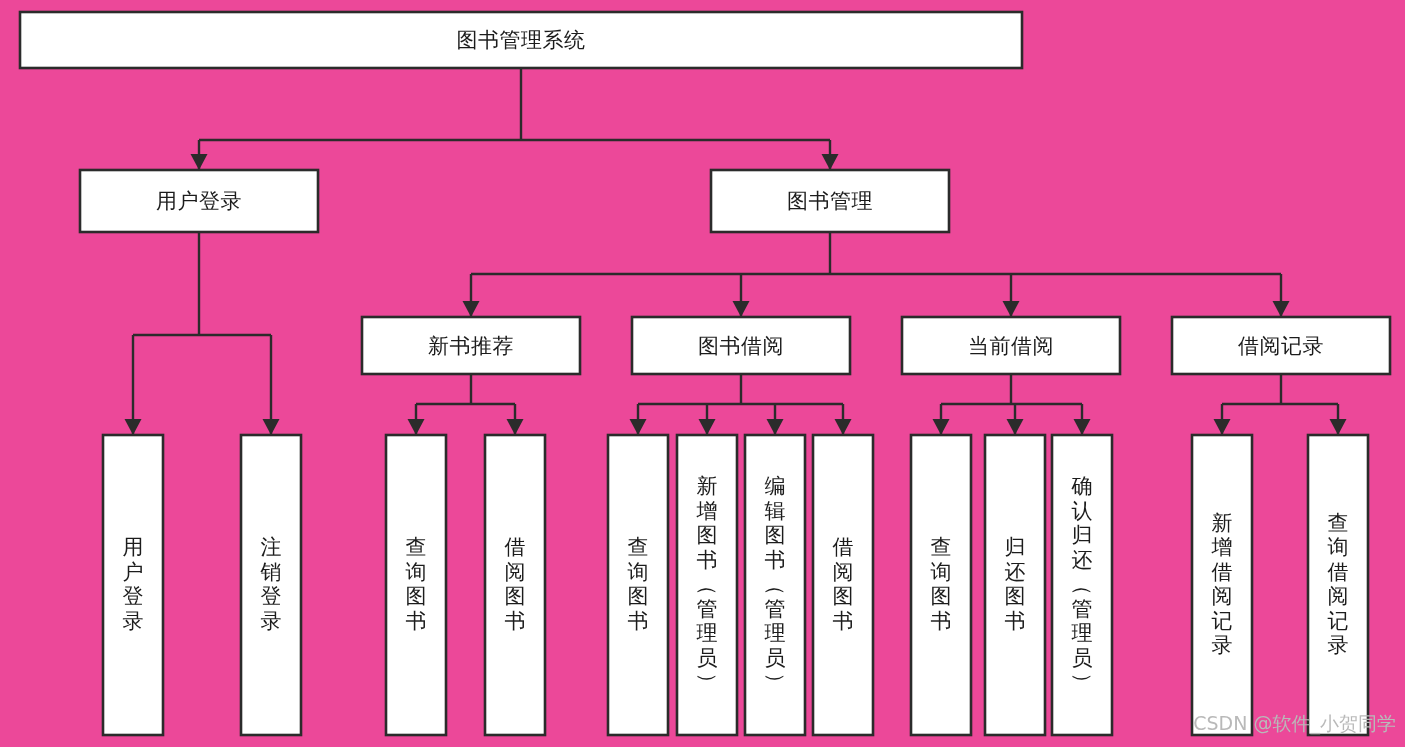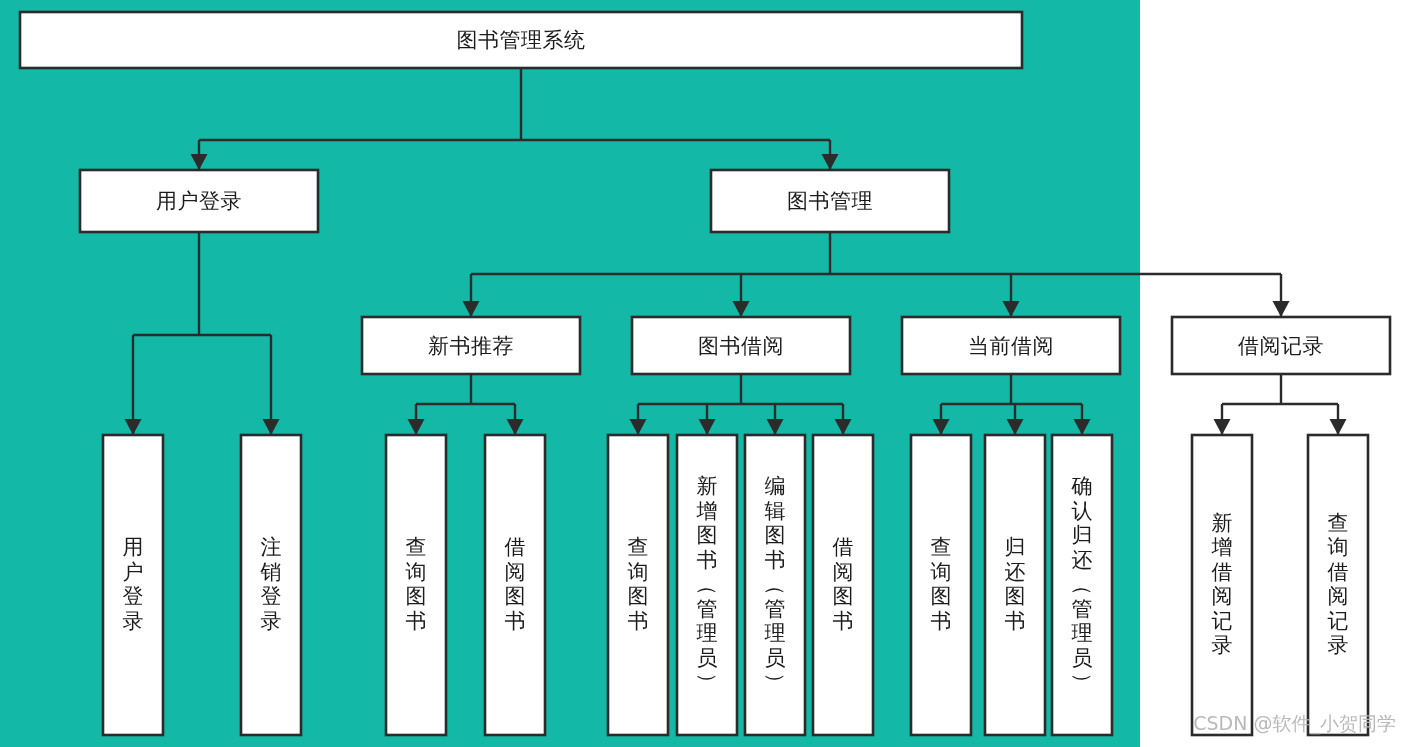--- a/index.html
+++ b/index.html
@@ -10,23 +10,23 @@
   }
   body {
     width: 1405px;
     height: 747px;
     font-family: "DejaVu Sans", "Liberation Sans", sans-serif;
     overflow: hidden;
     position: relative;
   }
   #diagram-root {
     position: relative;
-    width: 1140px;
+    width: 1405px;
     height: 747px;
-    background: #14b8a6;
+    background: #ec4899;
   }
   svg.diagram-canvas {
     position: absolute;
     left: 0;
     top: 0;
     width: 1405px;
     height: 747px;
     display: block;
   }
   .node-box {

